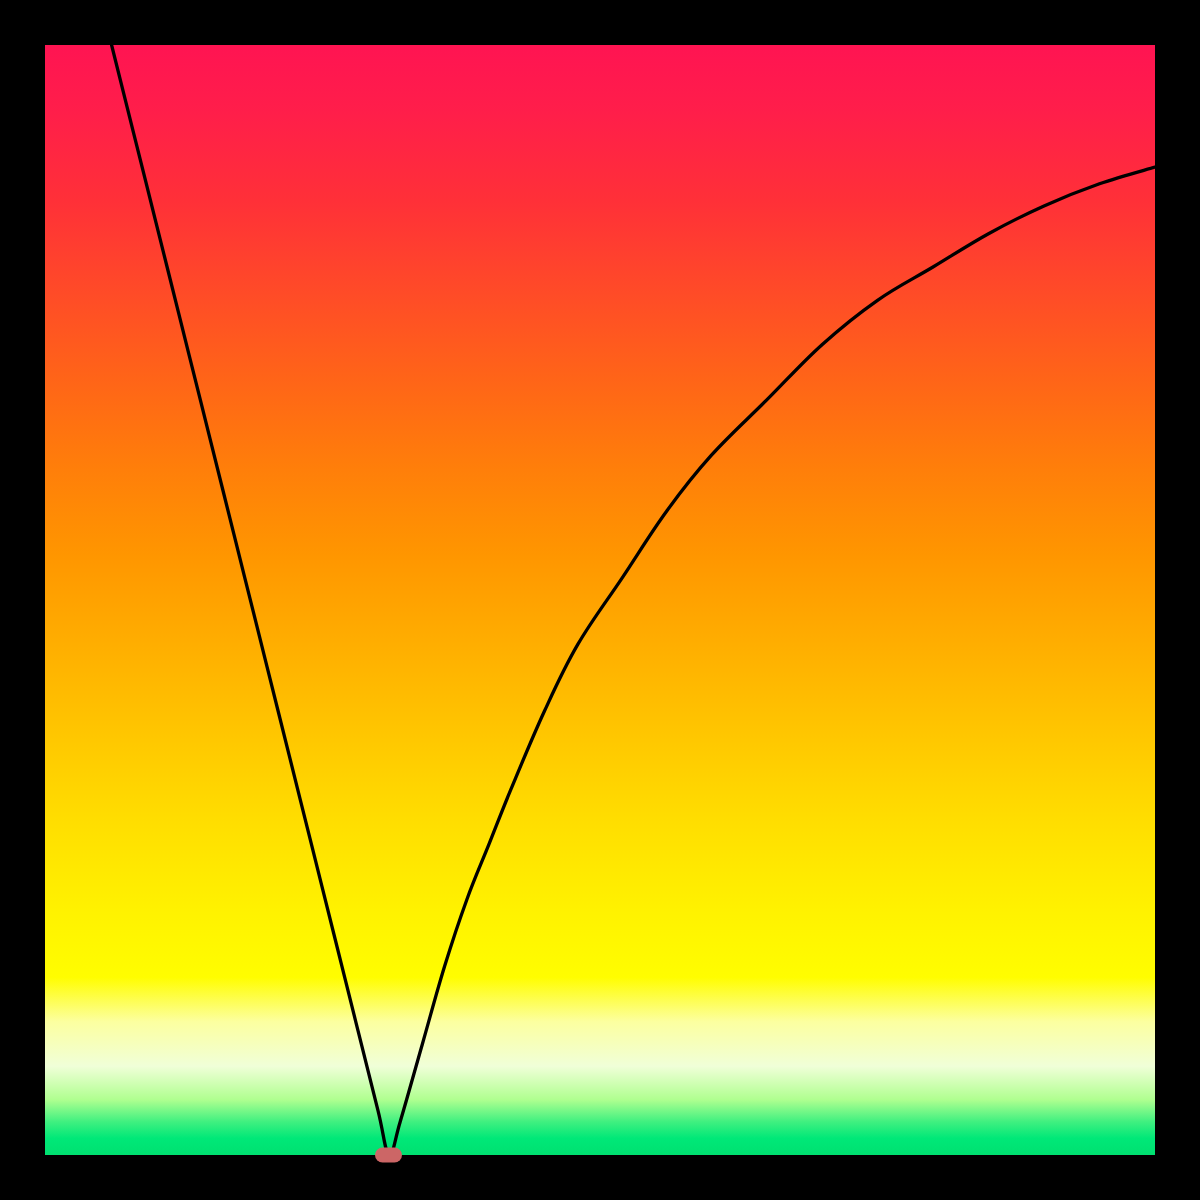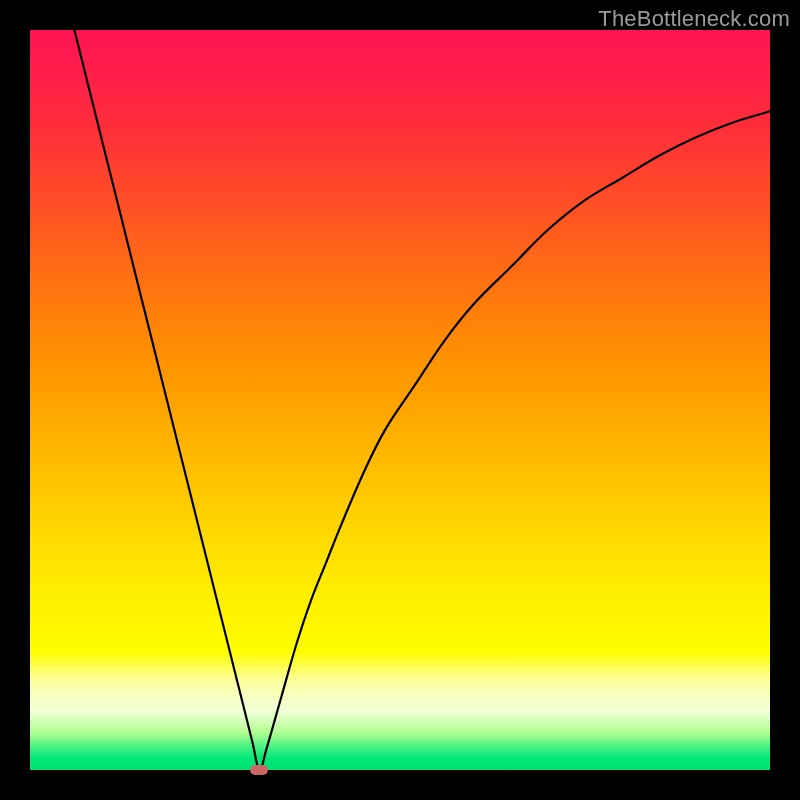--- a/index.html
+++ b/index.html
@@ -76,15 +76,14 @@
 <div class="chart-container">
 
   <div class="plot-area"></div>
 
   <svg class="curve-layer" viewBox="0 0 740 740" preserveAspectRatio="none">
     <path id="curve-path" fill="none" stroke="#000000" stroke-width="2.2" stroke-linejoin="round" stroke-linecap="round" d="M 44.40 0.00 C 47.06 10.66, 53.87 37.89, 59.20 59.20 C 64.53 80.51, 68.67 97.09, 74.00 118.40 C 79.33 139.71, 83.47 156.29, 88.80 177.60 C 94.13 198.91, 98.27 215.49, 103.60 236.80 C 108.93 258.11, 113.07 274.69, 118.40 296.00 C 123.73 317.31, 127.87 333.89, 133.20 355.20 C 138.53 376.51, 142.67 393.09, 148.00 414.40 C 153.33 435.71, 157.47 452.29, 162.80 473.60 C 168.13 494.91, 172.27 511.49, 177.60 532.80 C 182.93 554.11, 187.07 570.69, 192.40 592.00 C 197.73 613.31, 201.87 629.89, 207.20 651.20 C 212.53 672.51, 218.00 694.42, 222.00 710.40 C 226.00 726.38, 226.74 738.67, 229.40 740.00 C 232.06 741.33, 232.80 731.12, 236.80 717.80 C 240.80 704.48, 246.27 684.65, 251.60 666.00 C 256.93 647.35, 261.07 631.52, 266.40 614.20 C 271.73 596.88, 275.87 584.45, 281.20 569.80 C 286.53 555.15, 290.67 546.12, 296.00 532.80 C 301.33 519.48, 304.14 511.78, 310.80 495.80 C 317.46 479.82, 325.01 461.32, 333.00 444.00 C 340.99 426.68, 345.88 415.58, 355.20 399.60 C 364.52 383.62, 374.14 371.18, 384.80 355.20 C 395.46 339.22, 403.74 325.45, 414.40 310.80 C 425.06 296.15, 432.01 287.12, 444.00 273.80 C 455.99 260.48, 467.68 250.12, 481.00 236.80 C 494.32 223.48, 504.68 211.79, 518.00 199.80 C 531.32 187.81, 541.68 179.52, 555.00 170.20 C 568.32 160.88, 578.68 155.99, 592.00 148.00 C 605.32 140.01, 615.68 133.13, 629.00 125.80 C 642.32 118.47, 652.68 113.29, 666.00 107.30 C 679.32 101.31, 689.68 97.16, 703.00 92.50 C 716.32 87.84, 733.34 83.40, 740.00 81.40"></path>
   </svg>
 
   <div id="marker" class="marker" style="left: 259.4px; top: 770px; background: rgb(204, 102, 102);"></div>
 
-  <div class="watermark">TheBottleneck.com</div>
 
 </div>
 
 </body></html>

